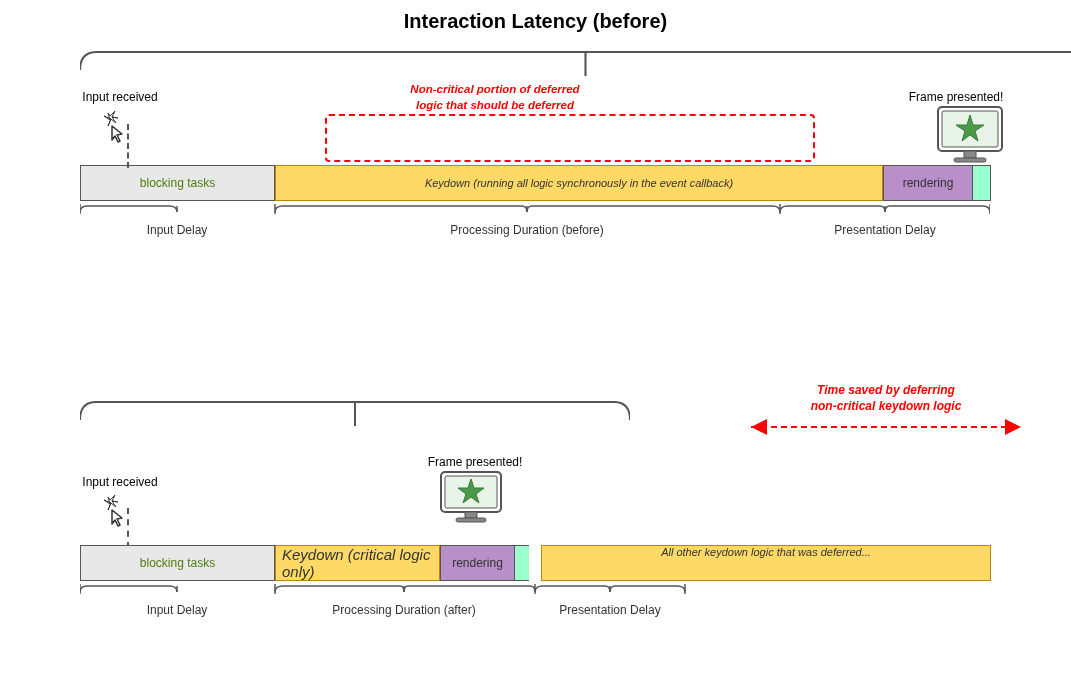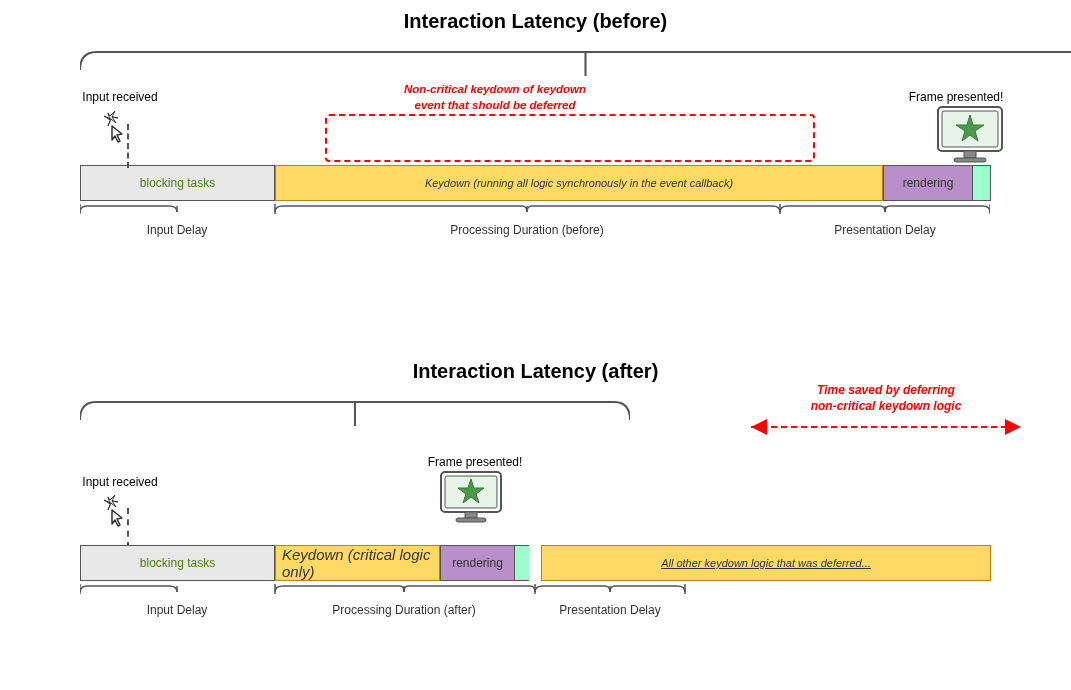--- a/index.html
+++ b/index.html
@@ -211,29 +211,27 @@
       font-size: 12px;
       color: #333;
       flex-shrink: 0;
       width: 75px;
     }
 
     .bar-deferred {
       background: #ffd966;
       border: 1.5px solid #b8860b;
       display: flex;
-      align-items: center;
       justify-content: center;
       font-size: 11.5px;
       color: #333;
       flex: 1;
       padding: 0 8px;
       font-style: italic;
       margin-left: 12px;
-      text-decoration: underline;
     }
 
   </style>
 </head>
 <body>
 
 <div class="diagram-container">
 
   <div class="top-diagram">
 
@@ -266,22 +264,22 @@
         <rect x="8" y="6" width="56" height="36" rx="2" fill="#e8f4e8" stroke="#555" stroke-width="1"></rect>
 
         <polygon points="36,10 39,20 50,20 41,26 44,36 36,30 28,36 31,26 22,20 33,20" fill="#4a9a4a" stroke="#3a7a3a" stroke-width="1"></polygon>
 
         <rect x="30" y="46" width="12" height="7" fill="#888" stroke="#555" stroke-width="1"></rect>
         <rect x="20" y="53" width="32" height="4" rx="2" fill="#888" stroke="#555" stroke-width="1"></rect>
       </svg>
     </div>
 
     <div class="red-annotation-text" style="position:absolute;top:72px;left:340px;font-size:11.5px;color:red;font-style:italic;font-weight:bold;text-align:center;width:250px;line-height:1.35;">
-      <span>Non-critical keydown of keydown</span><br>
-      <span>event that should be deferred</span>
+      <span>Non-critical portion of deferred</span><br>
+      <span>logic that should be deferred</span>
     </div>
 
     <div style="position:absolute;top:104px;left:295px;width:490px;height:48px;border:2px dashed red;border-radius:4px;pointer-events:none;"></div>
 
     <div class="timeline-row-top">
 
       <div class="bar-blocking" style="width:195px;">blocking tasks</div>
 
       <div class="bar-keydown-top">
         <span style="font-size:11px;">Keydown (running all logic synchronously in the event callback)</span>
@@ -316,21 +314,20 @@
       <text x="805" y="30" text-anchor="middle" font-size="12" fill="#333" font-family="Arial">Presentation Delay</text>
       <line x1="910" y1="0" x2="910" y2="10" stroke="#555" stroke-width="1.5"></line>
     </svg>
 
     <div style="position:absolute;top:114px;left:97px;width:1px;height:44px;border-left:2px dashed #555;"></div>
 
   </div>
 
   <div class="bottom-diagram">
 
-    <div class="diagram-title">Interaction Latency (after)</div>
 
     <svg style="position:absolute;top:38px;left:50px;width:550px;height:28px;" viewBox="0 0 550 28" preserveAspectRatio="none">
       <path d="M 0,22 Q 0,4 16,4 L 259,4 Q 275,4 275,4 Q 275,4 291,4 L 534,4 Q 550,4 550,22" fill="none" stroke="#555" stroke-width="2"></path>
       <line x1="275" y1="4" x2="275" y2="28" stroke="#555" stroke-width="2"></line>
     </svg>
 
     <div style="position:absolute;top:22px;right:10px;width:290px;">
       <div style="font-size:12px;color:red;font-style:italic;font-weight:bold;text-align:center;line-height:1.35;">
         <span>Time saved by deferring</span><br>
         <span>non-critical keydown logic</span>

